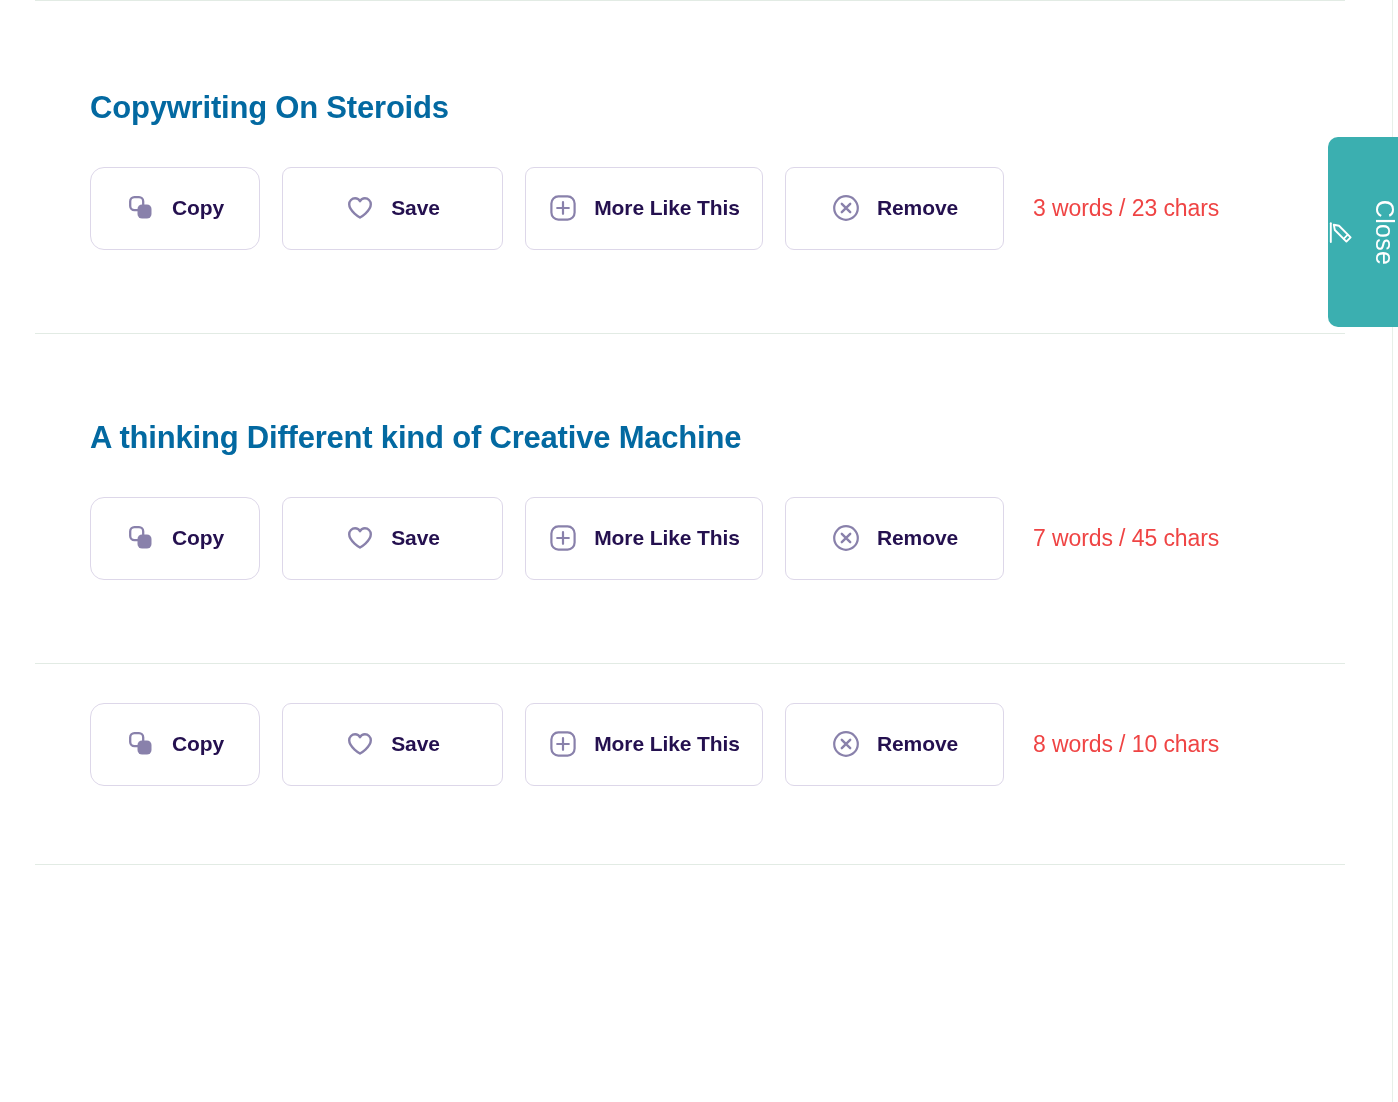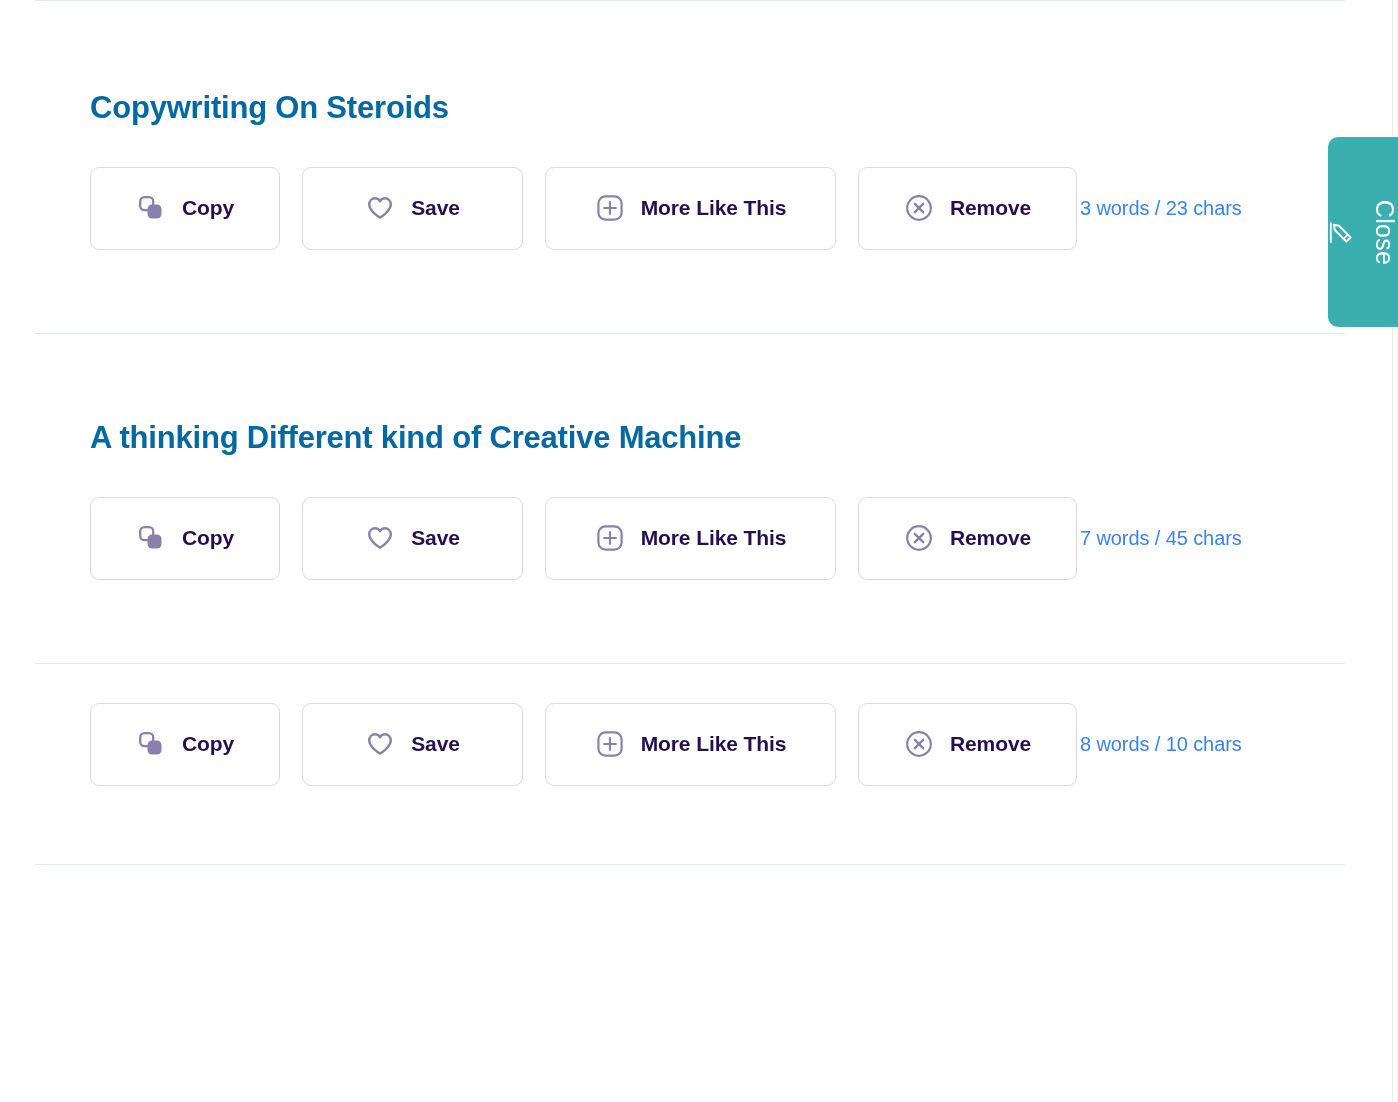--- a/index.html
+++ b/index.html
@@ -81,39 +81,40 @@
     cursor: pointer;
     font-family: "Liberation Sans", sans-serif;
     font-size: 21px;
     font-weight: 700;
     color: #24104f;
     letter-spacing: -0.1px;
     white-space: nowrap;
   }
   .action-btn:last-of-type { margin-right: 3px; }
 
-  .btn-copy      { width: 190px; }
+  .btn-copy      { width: 170px; border-radius: 14px; }
   .btn-save      { width: 221px; }
-  .btn-more      { width: 291px; }
+  .btn-more      { width: 238px; }
   .btn-remove    { width: 219px; }
 
   .btn-icon {
     display: inline-flex;
     align-items: center;
     justify-content: center;
     width: 30px;
     height: 30px;
     flex: none;
   }
 
   .btn-label { display: inline-block; }
 
   .meta-count {
-    color: #3b82f6;
-    font-size: 20px;
+    margin-left: 26px;
+    color: #ef4444;
+    font-size: 23px;
     font-weight: 500;
     letter-spacing: -0.1px;
     white-space: nowrap;
   }
 
   .item-1 .actions-row { margin-top: 39px; }
   .item-1 .spacer-bottom { height: 83px; }
   .item-2 .actions-row { margin-top: 39px; }
   .item-2 .spacer-bottom { height: 83px; }
   .item-3 .actions-row { margin-top: 39px; }

